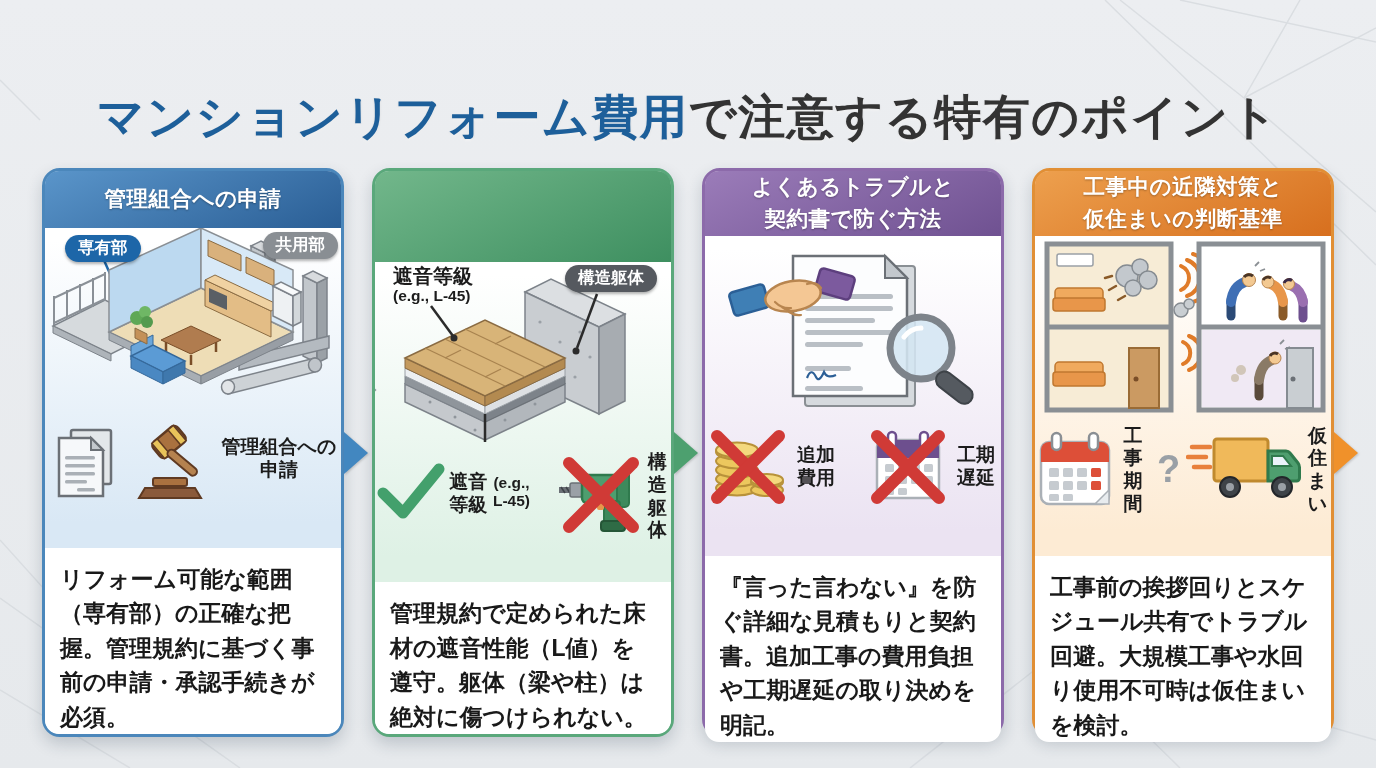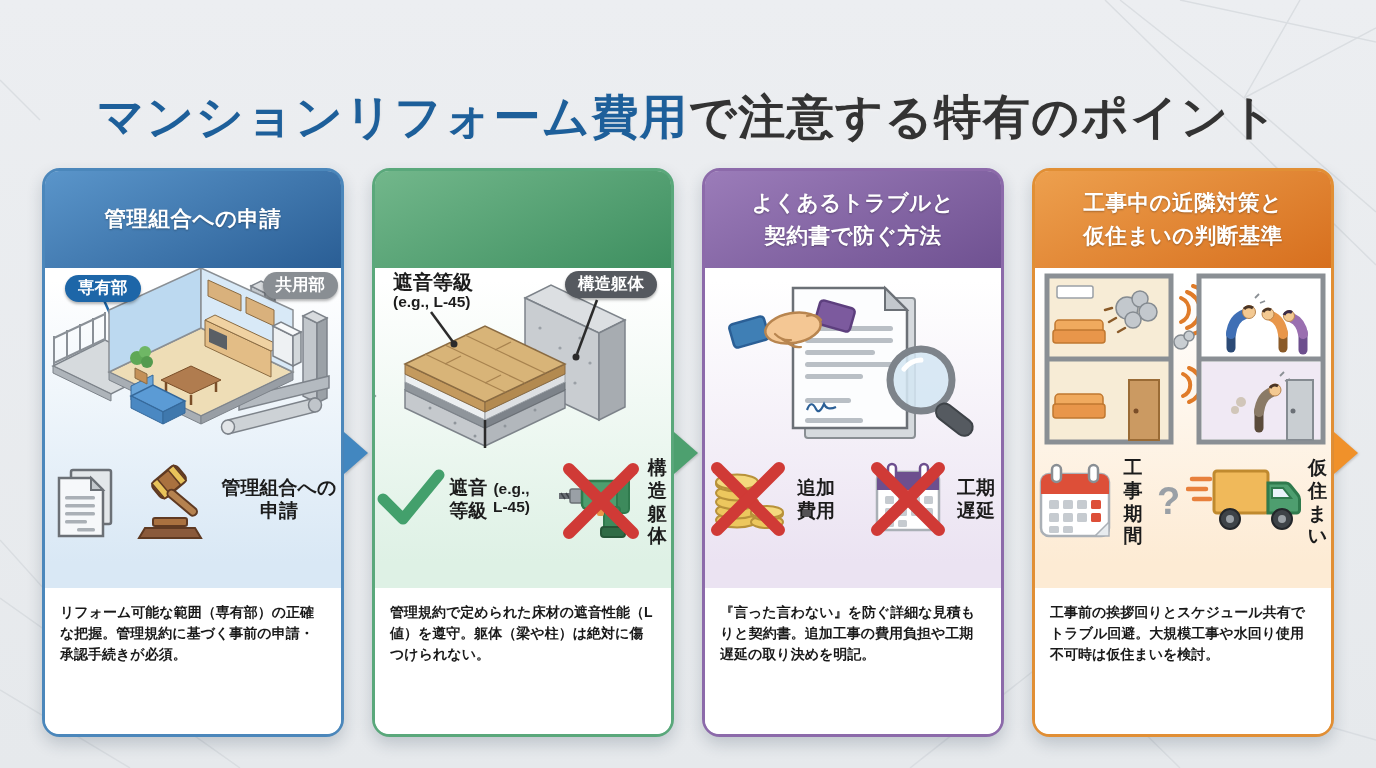--- a/index.html
+++ b/index.html
@@ -43,21 +43,21 @@
   .icon-row.two { gap:24px; }
   .icon-row.three { gap:6px; }
   .icon-item { display:flex; flex-direction:row; align-items:center; }
   .icon-box { height:88px; display:flex; align-items:center; justify-content:center; }
   .icon-pair { height:88px; display:flex; align-items:flex-end; gap:8px; }
   .caption { font-size:19px; font-weight:800; color:#1c1c1c; text-align:center; line-height:1.2; margin-top:3px; }
   .caption-sub { font-size:15.5px; font-weight:800; color:#1c1c1c; text-align:center; line-height:1.15; }
   .qmark { font-size:38px; font-weight:900; color:#9aa0a6; align-self:flex-start; margin-top:26px; }
   .card-body {
     flex:1; background:#fff; border-radius:0 0 14px 14px;
-    padding:14px 15px 0; font-size:14px; font-weight:700; color:#191919;
+    padding:14px 15px 0; font-size:23px; font-weight:700; color:#191919;
     line-height:1.5; letter-spacing:0;
   }
   .card-arrow {
     position:absolute; right:-27px; top:50%; transform:translateY(-50%);
     width:0; height:0; border-top:21px solid transparent; border-bottom:21px solid transparent;
     border-left:24px solid var(--arrow,#888);
     filter:drop-shadow(1px 1px 1px rgba(0,0,0,.18)); z-index:3;
   }
   .pill {
     position:absolute; color:#fff; font-weight:800; font-size:16.5px;

